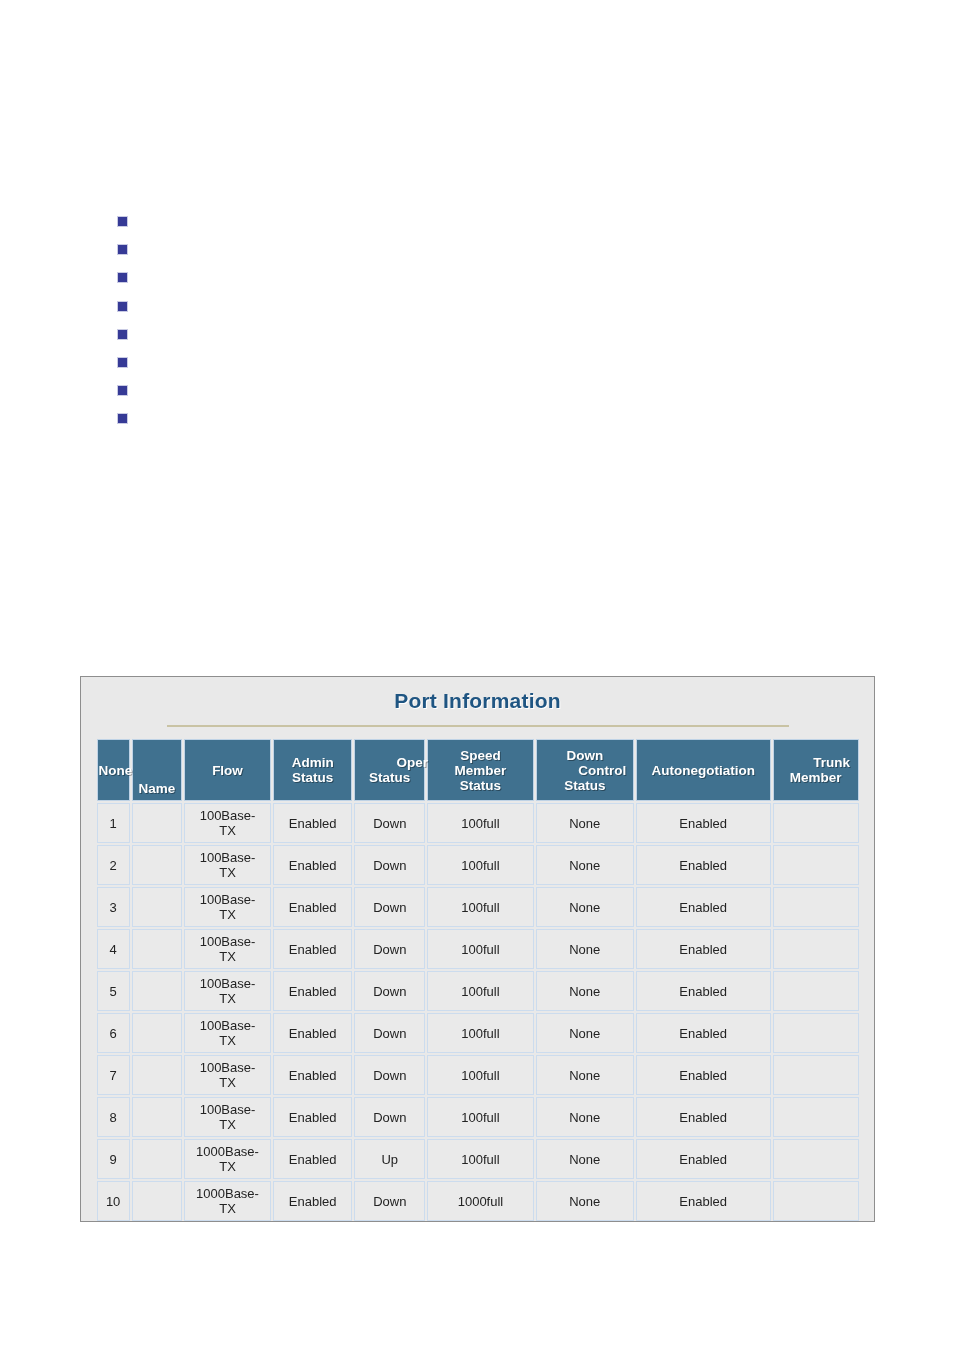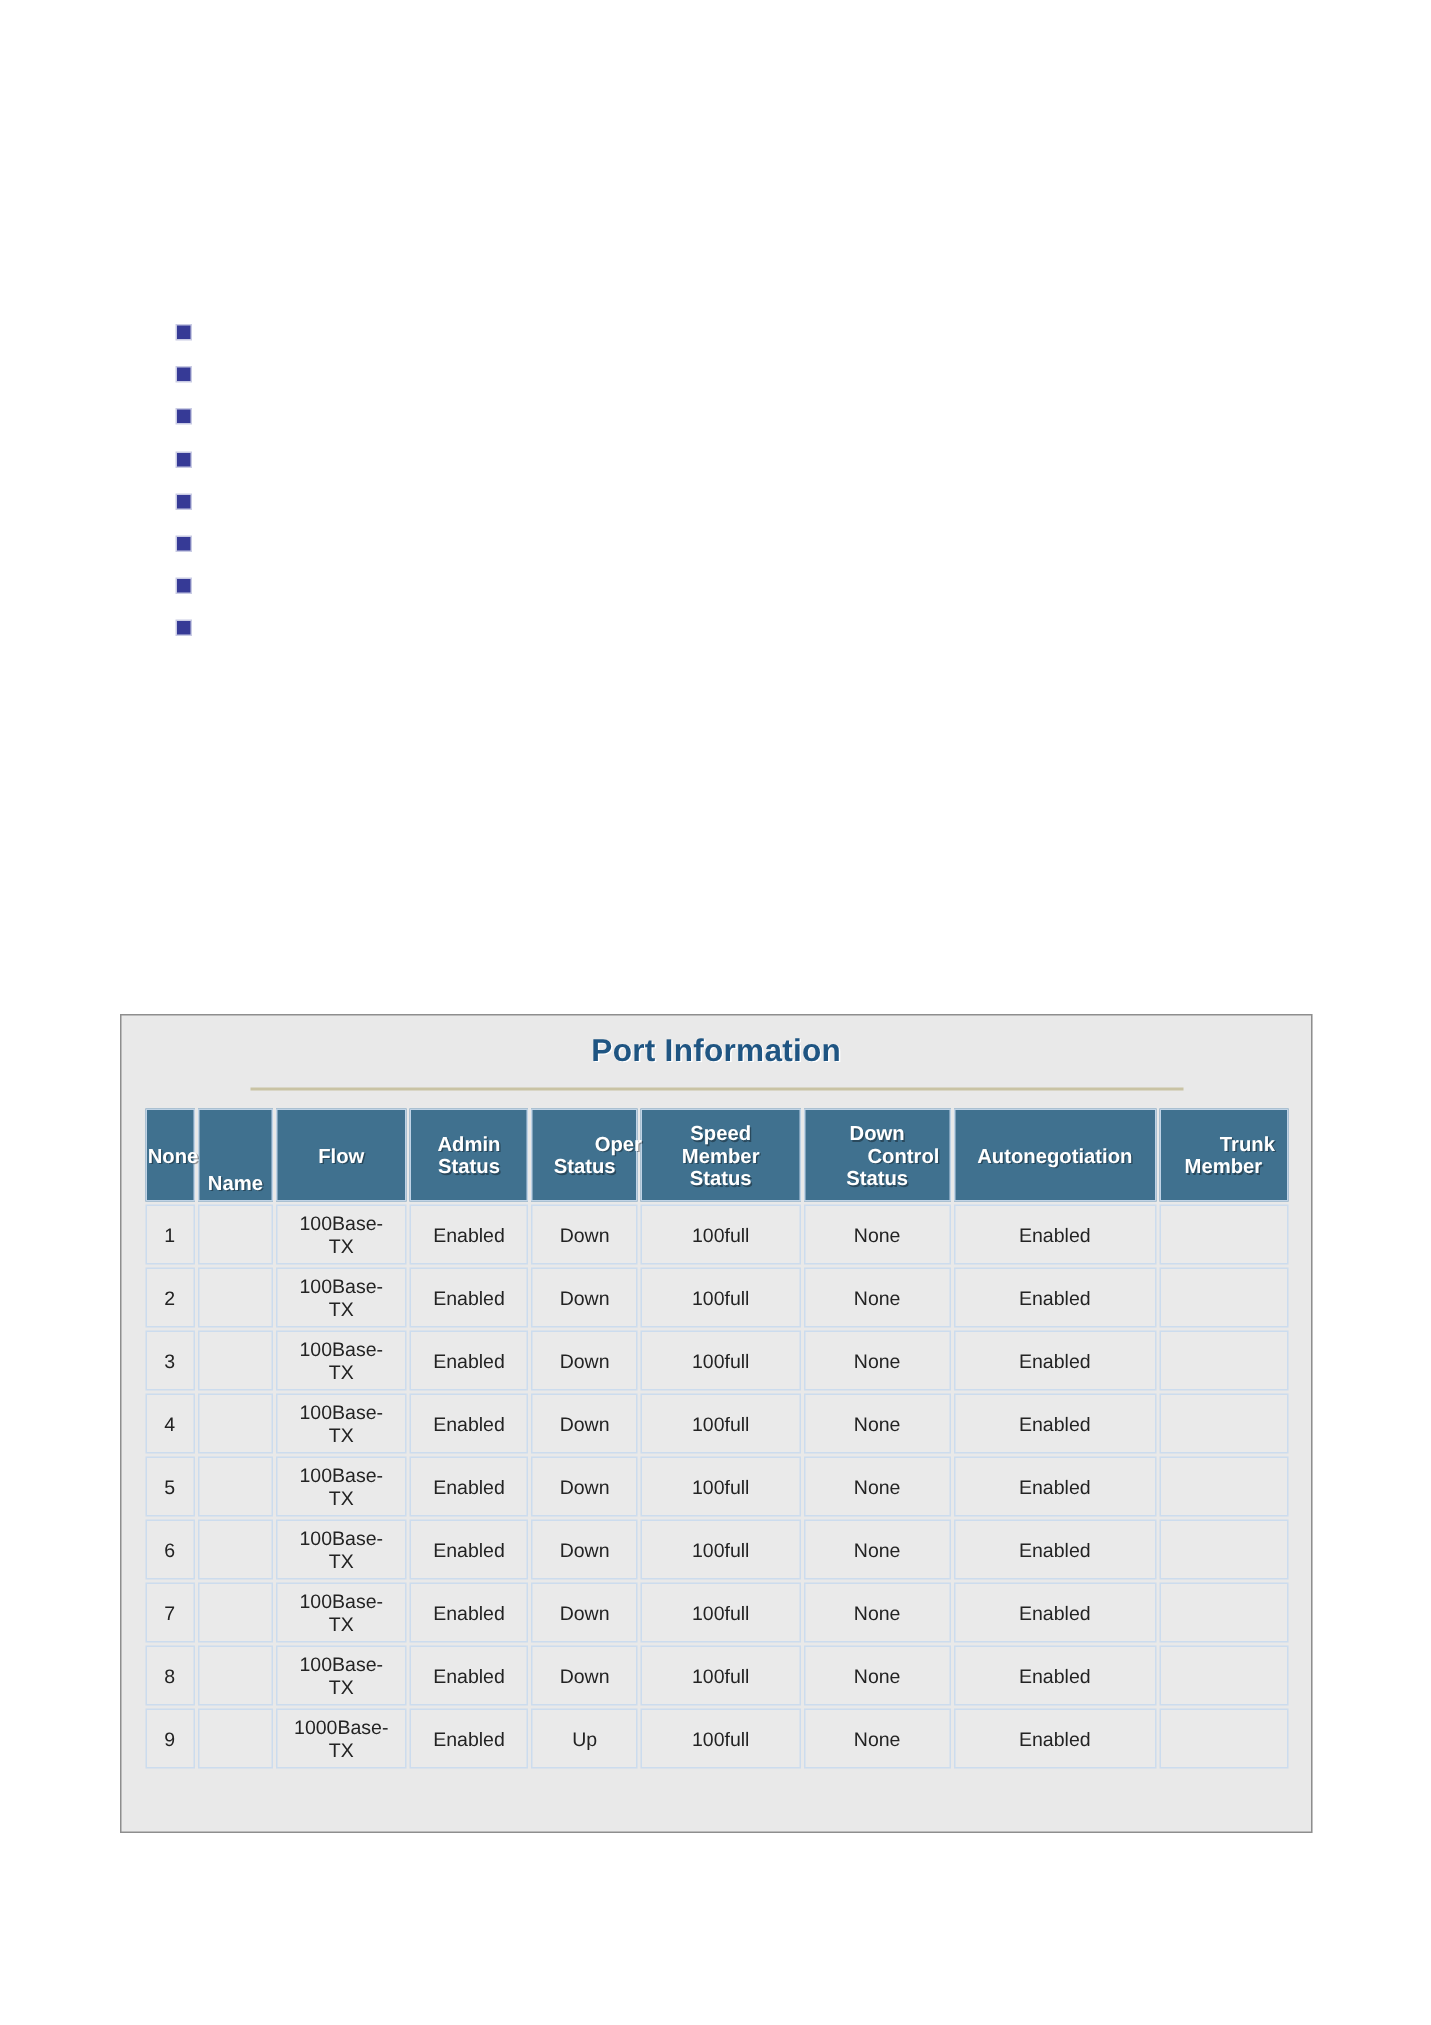--- a/index.html
+++ b/index.html
@@ -335,17 +335,31 @@
               <span style="display: block;">1000Base-</span>
               <span style="display: block;">TX</span>
             </td>
             <td>Enabled</td>
             <td>Up</td>
             <td>100full</td>
             <td>None</td>
             <td>Enabled</td>
             <td></td>
           </tr>
+          <tr>
+            <td class="col-port">10</td>
+            <td></td>
+            <td class="col-type">
+              <span style="display: block;">1000Base-</span>
+              <span style="display: block;">TX</span>
+            </td>
+            <td>Enabled</td>
+            <td>Down</td>
+            <td>1000full</td>
+            <td>None</td>
+            <td>Enabled</td>
+            <td></td>
+          </tr>
         </tbody>
     </table>
   </div>
 
 </div>
 
 </body></html>

